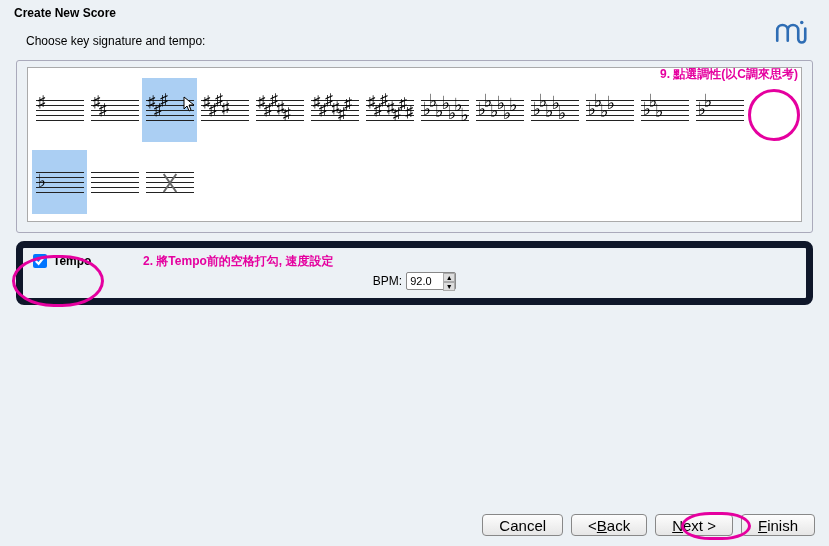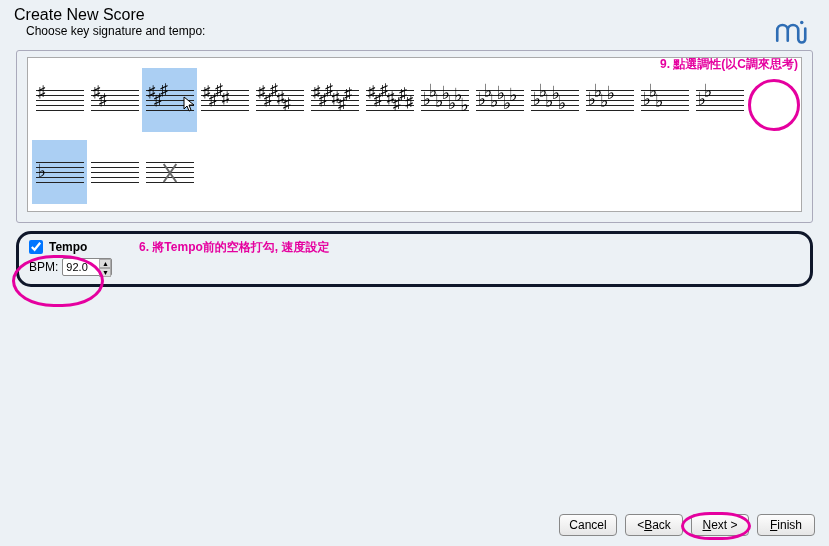--- a/index.html
+++ b/index.html
@@ -9,27 +9,27 @@
     background: #ecf1f5;
     font-family: Arial, sans-serif;
     font-size: 12px;
     position: relative;
     overflow: hidden;
   }
   .header {
     padding: 6px 10px 4px 14px;
   }
   .header-title {
-    font-weight: normal;
-    font-size: 16px;
+    font-weight: bold;
+    font-size: 12px;
   }
   .header-sub {
     font-size: 12px;
     padding-left: 12px;
-    margin-top: 0;
+    margin-top: 14px;
   }
   .logo {
     position: absolute;
     top: 18px;
     right: 18px;
     width: 36px;
     height: 28px;
   }
   .panel {
     margin: 8px 16px 0 16px;
@@ -114,27 +114,27 @@
     border: 3px solid #e5009f;
     border-radius: 50%;
     width: 52px; height: 52px;
     top: 28px;
     right: 12px;
     z-index: 5;
     pointer-events: none;
   }
   .tempo-panel {
     margin: 8px 16px 0 16px;
-    border: 3px solid #0f172a;
-    border-radius: 15px;
+    border: 7px solid #0f172a;
+    border-radius: 8px;
     padding: 6px 10px 8px 10px;
     position: relative;
   }
   .tempo-row1 { display: flex; align-items: center; gap: 6px; }
-  .tempo-row2 { display: flex; align-items: center; gap: 4px; margin-top: 4px; }
+  .tempo-row2 { display: flex; align-items: center; gap: 4px; margin-top: 4px; justify-content: center; }
   input[type="checkbox"] {
     width: 14px; height: 14px;
   }
   .tempo-label { font-weight: bold; }
   .bpm-input {
     width: 50px;
     height: 18px;
     border: 1px solid #888;
     border-radius: 2px;
     font-size: 11px;
@@ -185,26 +185,26 @@
     right: 14px;
     display: flex;
     gap: 8px;
   }
   .btn {
     min-width: 58px;
     height: 22px;
     border: 1px solid #888;
     border-radius: 4px;
     background: linear-gradient(#fdfdfd,#e6e6e6);
-    font-size: 12px;
+    font-size: 15px;
     display: flex;
     align-items: center;
     justify-content: center;
     cursor: pointer;
-    padding: 0 8px;
+    padding: 0 16px;
     text-align: right;
   }
   .btn-next-ring {
     position: absolute;
     border: 3px solid #e5009f;
     border-radius: 50% / 60%;
     width: 70px; height: 28px;
     bottom: 6px;
     right: 78px;
     pointer-events: none;
@@ -479,21 +479,21 @@
     <span>BPM:</span>
     <span class="spinner">
       <input class="bpm-input" id="bpm-input" value="92.0" style="">
       <span class="spinner-btns">
           <span>▲</span>
           <span>▼</span>
         </span>
     </span>
   </div>
   <div class="annot2">
-    <span>6. 將Tempo前的空格打勾, 速度設定</span><br>
+    <span>2. 將Tempo前的空格打勾, 速度設定</span><br>
   </div>
 </div>
 
 <div class="circle2"></div>
 
 <div class="footer">
   <div class="btn">Cancel</div>
   <div class="btn">&lt; <span class="underline">B</span>ack</div>
   <div class="btn"><span class="underline">N</span>ext &gt;</div>
   <div class="btn"><span class="underline">F</span>inish</div>

